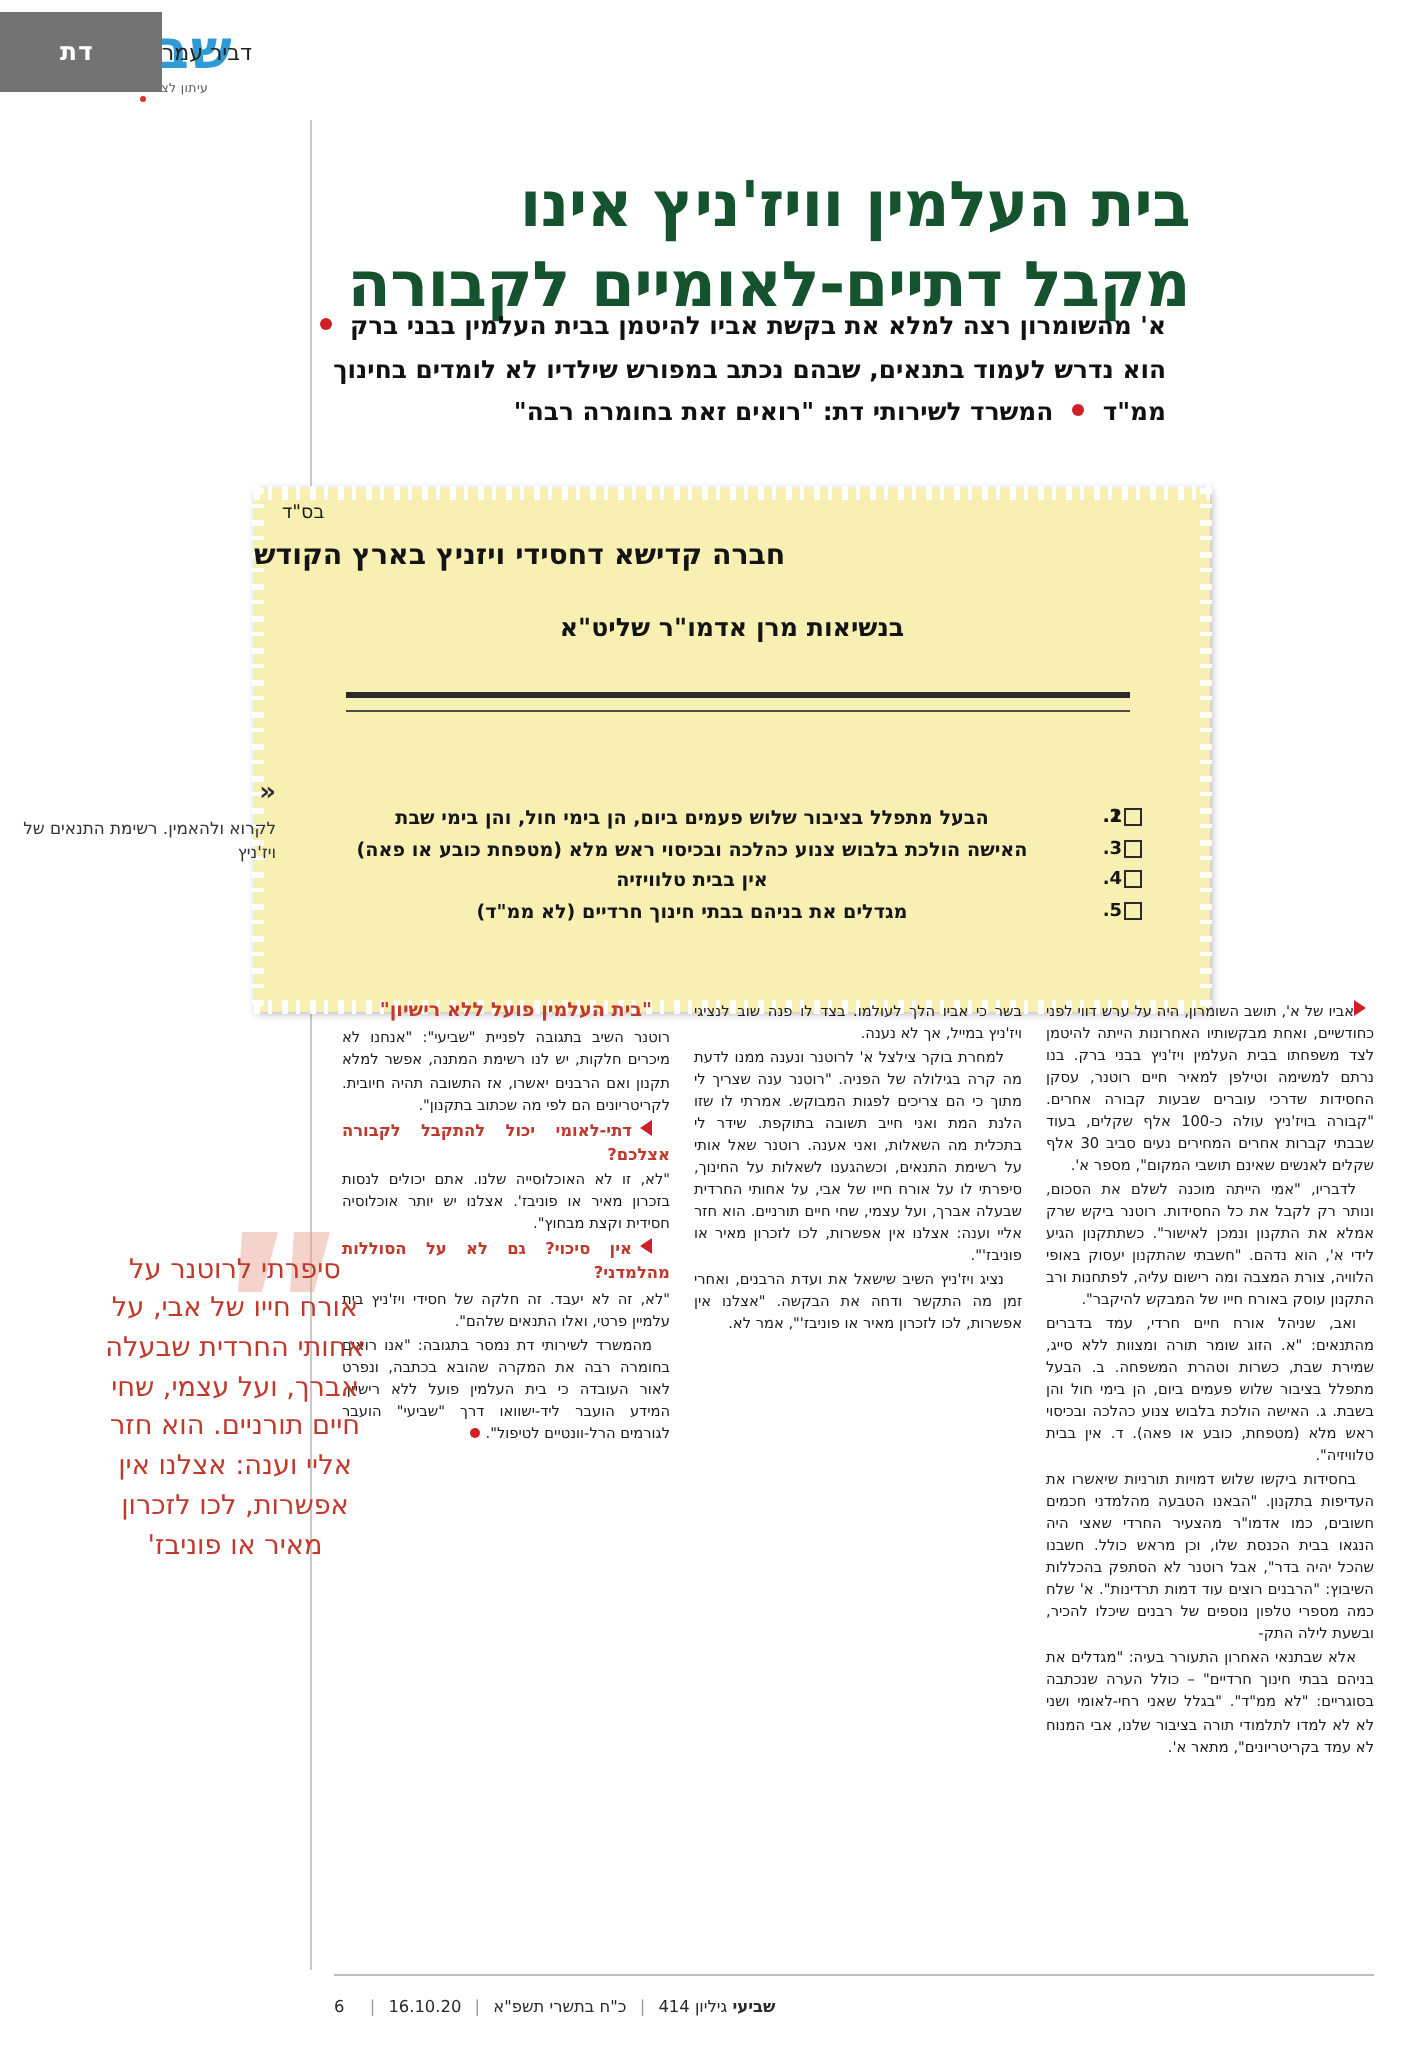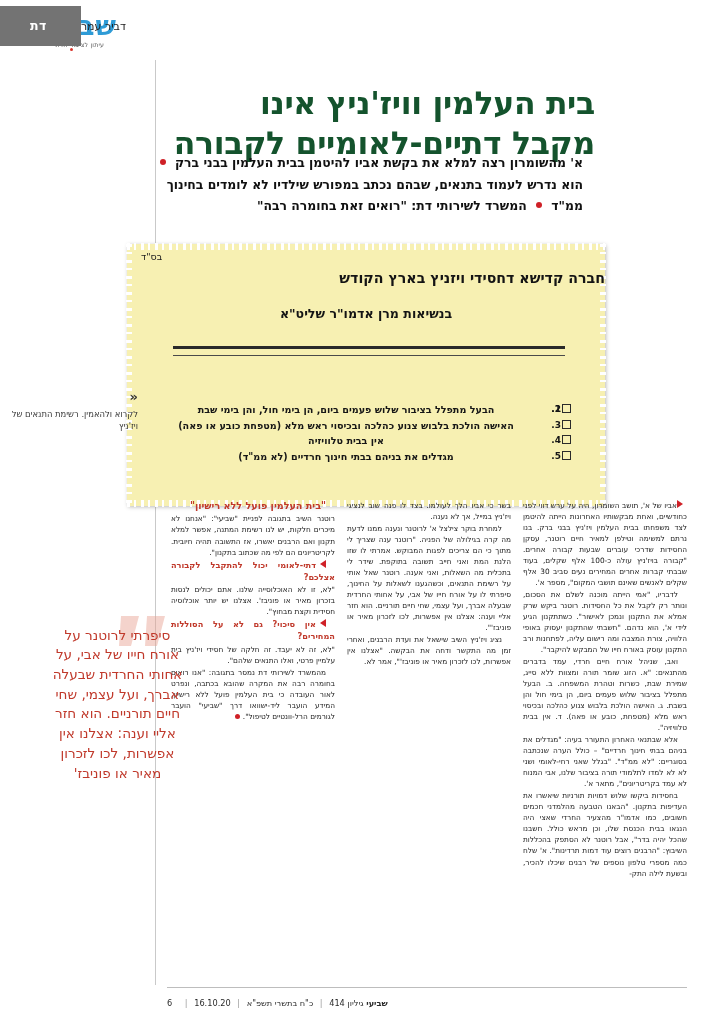--- a/index.html
+++ b/index.html
@@ -179,21 +179,21 @@
 
   .doc-bsd {
     position: absolute;
     top: 7px; left: 14px;
     font-size: 9.5px;
     color: #1c1c1c;
   }
   .doc-t1 {
     position: absolute;
     top: 26px; left: 0; right: 0;
-    text-align: right;
+    text-align: left;
     font-size: 14.2px;
     font-weight: bold;
     color: #141414;
   }
   .doc-t2 {
     position: absolute;
     top: 62px; left: 0; right: 0;
     text-align: center;
     font-size: 12.6px;
     font-weight: bold;
@@ -481,36 +481,36 @@
   </blockquote>
 
 </aside>
 
 <div class="cols">
 
   <div class="col">
     <p class="noind"><span class="tri-l"></span><span>אביו של א', תושב השומרון, היה על ערש דווי לפני כחודשיים, ואחת מבקשותיו האחרונות הייתה להיטמן לצד משפחתו בבית העלמין ויז'ניץ בבני ברק. בנו נרתם למשימה וטילפן למאיר חיים רוטנר, עסקן החסידות שדרכי עוברים שבעות קבורה אחרים. "קבורה בויז'ניץ עולה כ-100 אלף שקלים, בעוד שבבתי קברות אחרים המחירים נעים סביב 30 אלף שקלים לאנשים שאינם תושבי המקום", מספר א'.</span></p>
     <p><span>לדבריו, "אמי הייתה מוכנה לשלם את הסכום, ונותר רק לקבל את כל החסידות. רוטנר ביקש שרק אמלא את התקנון ונמכן לאישור". כשתתקנון הגיע לידי א', הוא נדהם. "חשבתי שהתקנון יעסוק באופי הלוויה, צורת המצבה ומה רישום עליה, לפתחנות ורב התקנון עוסק באורח חייו של המבקש להיקבר".</span></p>
     <p><span>ואב, שניהל אורח חיים חרדי, עמד בדברים מהתנאים: "א. הזוג שומר תורה ומצוות ללא סייג, שמירת שבת, כשרות וטהרת המשפחה. ב. הבעל מתפלל בציבור שלוש פעמים ביום, הן בימי חול והן בשבת. ג. האישה הולכת בלבוש צנוע כהלכה ובכיסוי ראש מלא (מטפחת, כובע או פאה). ד. אין בבית טלוויזיה".</span></p>
+    <p><span>בחסידות ביקשו שלוש דמויות תורניות שיאשרו את העדיפות בתקנון. "הבאנו הטבעה מהלמדני חכמים חשובים, כמו אדמו"ר מהצעיר החרדי שאצי היה הנגאו בבית הכנסת שלו, וכן מראש כולל. חשבנו שהכל יהיה בדר", אבל רוטנר לא הסתפק בהכללות השיבוץ: "הרבנים רוצים עוד דמות תרדינות". א' שלח כמה מספרי טלפון נוספים של רבנים שיכלו להכיר, ובשעת לילה התק-</span></p>
     <p><span>אלא שבתנאי האחרון התעורר בעיה: "מגדלים את בניהם בבתי חינוך חרדיים" – כולל הערה שנכתבה בסוגריים: "לא ממ"ד". "בגלל שאני רחי-לאומי ושני לא לא למדו לתלמודי תורה בציבור שלנו, אבי המנוח לא עמד בקריטריונים", מתאר א'.</span></p>
-    <p><span>בחסידות ביקשו שלוש דמויות תורניות שיאשרו את העדיפות בתקנון. "הבאנו הטבעה מהלמדני חכמים חשובים, כמו אדמו"ר מהצעיר החרדי שאצי היה הנגאו בבית הכנסת שלו, וכן מראש כולל. חשבנו שהכל יהיה בדר", אבל רוטנר לא הסתפק בהכללות השיבוץ: "הרבנים רוצים עוד דמות תרדינות". א' שלח כמה מספרי טלפון נוספים של רבנים שיכלו להכיר, ובשעת לילה התק-</span></p>
   </div>
 
   <div class="col">
     <p class="noind"><span>בשר כי אביו הלך לעולמו. בצד לו פנה שוב לנציגי ויז'ניץ במייל, אך לא נענה.</span></p>
     <p><span>למחרת בוקר צילצל א' לרוטנר ונענה ממנו לדעת מה קרה בגילולה של הפניה. "רוטנר ענה שצריך לי מתוך כי הם צריכים לפגות המבוקש. אמרתי לו שזו הלנת המת ואני חייב תשובה בתוקפת. שידר לי בתכלית מה השאלות, ואני אענה. רוטנר שאל אותי על רשימת התנאים, וכשהגענו לשאלות על החינוך, סיפרתי לו על אורח חייו של אבי, על אחותי החרדית שבעלה אברך, ועל עצמי, שחי חיים תורניים. הוא חזר אליי וענה: אצלנו אין אפשרות, לכו לזכרון מאיר או פוניבז'".</span></p>
     <p><span>נציג ויז'ניץ השיב שישאל את ועדת הרבנים, ואחרי זמן מה התקשר ודחה את הבקשה. "אצלנו אין אפשרות, לכו לזכרון מאיר או פוניבז'", אמר לא.</span></p>
   </div>
 
   <div class="col">
     <p class="subhead"><span id="sh1">"בית העלמין פועל ללא רישיון"</span></p>
     <p class="noind"><span>רוטנר השיב בתגובה לפניית "שביעי": "אנחנו לא מיכרים חלקות, יש לנו רשימת המתנה, אפשר למלא תקנון ואם הרבנים יאשרו, אז התשובה תהיה חיובית. לקריטריונים הם לפי מה שכתוב בתקנון".</span></p>
     <p class="subhead-inline"><span class="tri"></span><span id="q1">דתי-לאומי יכול להתקבל לקבורה אצלכם?</span></p>
     <p class="noind"><span>"לא, זו לא האוכלוסייה שלנו. אתם יכולים לנסות בזכרון מאיר או פוניבז'. אצלנו יש יותר אוכלוסיה חסידית וקצת מבחוץ".</span></p>
-    <p class="subhead-inline"><span class="tri"></span><span id="q2">אין סיכוי? גם לא על הסוללות המחירים?</span></p>
+    <p class="subhead-inline"><span class="tri"></span><span id="q2">אין סיכוי? גם לא על הסוללות מהלמדני?</span></p>
     <p class="noind"><span>"לא, זה לא יעבד. זה חלקה של חסידי ויז'ניץ בית עלמיין פרטי, ואלו התנאים שלהם".</span></p>
     <p><span>מהמשרד לשירותי דת נמסר בתגובה: "אנו רואים בחומרה רבה את המקרה שהובא בכתבה, ונפרט לאור העובדה כי בית העלמין פועל ללא רישיון, המידע הועבר ליד-ישוואו דרך "שביעי" הועבר לגורמים הרל-וונטיים לטיפול".</span><span class="enddot"></span></p>
   </div>
 
 </div>
 
 <div class="footer-rule"></div>
 <div class="footer">
   <b>שביעי</b>
   <span>גיליון 414</span>

